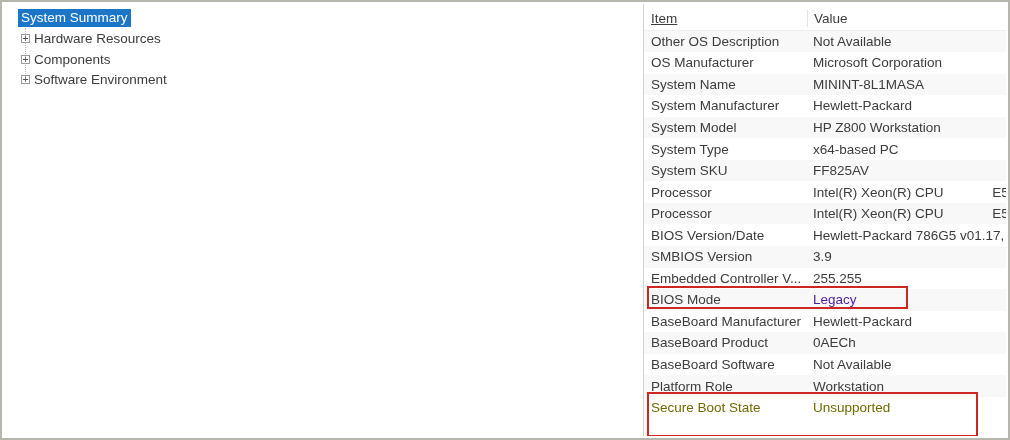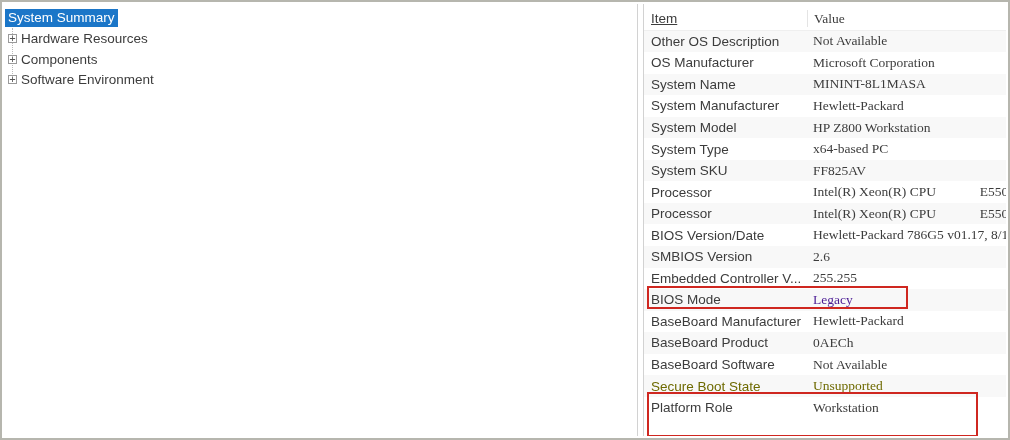--- a/index.html
+++ b/index.html
@@ -3,21 +3,21 @@
 <meta charset="utf-8">
 <style>
   html,body{margin:0;padding:0;background:#fff;}
   .screen{
     position:relative;width:1010px;height:440px;box-sizing:border-box;
     border:2px solid #b6b6ae;background:#fff;overflow:hidden;
     font-family:"Liberation Sans", sans-serif;font-size:13.5px;color:#3c3c3c;
   }
   
   .left-panel{
-    position:absolute;left:0;top:2px;bottom:2px;width:636px;
+    position:absolute;left:13px;top:2px;bottom:2px;width:636px;
     background:#fff;border-right:1px solid #d2d2d2;box-sizing:border-box;
     padding-top:4px;
   }
   .tree-line{
     position:absolute;left:10px;top:24px;height:48px;width:0;
     border-left:1px dotted #b9b9b9;
   }
   .titem{height:20.5px;display:flex;align-items:center;white-space:nowrap;cursor:default;}
   .titem .sel-label{
     background:#1b76c8;color:#fff;padding:1px 3px 2px 3px;margin-left:3px;
@@ -30,21 +30,21 @@
   }
   
   .right-panel{
     position:absolute;left:641px;top:2px;right:2px;bottom:2px;
     background:#fff;border-left:1px solid #d2d2d2;box-sizing:border-box;
     padding-top:4px;overflow:hidden;
   }
   .row{height:21.55px;display:flex;align-items:center;padding-left:7px;}
   .row:nth-of-type(even){background:#f8f8f8;}
   .row .item{width:156px;flex-shrink:0;overflow:hidden;white-space:nowrap;}
-  .row .val{flex:1;overflow:hidden;white-space:pre;font-family:Liberation Serif, serif;}
+  .row .val{flex:1;overflow:hidden;white-space:pre;}
   .header-row .item{border-right:1px solid #e4e4e4;height:17px;line-height:17px;margin-right:0;text-decoration:underline;}
   .header-row .val{padding-left:6px;}
   .row .val{padding-left:6px;}
   .header-row{border-bottom:1px solid #efefef;background:#fff !important;}
   
   .hl-value .val{color:#4c1d95;}
   .hl-row .item,.hl-row .val{color:#6e6a00;}
   
   .anno-box{position:absolute;border:2px solid #cf2720;box-sizing:border-box;pointer-events:none;}
   .box-bios{left:3px;top:282px;width:261px;height:23px;}
@@ -122,21 +122,21 @@
     <div class="row">
       <span class="item">Processor</span>
       <span class="val">Intel(R) Xeon(R) CPU             E5506</span>
     </div>
     <div class="row">
       <span class="item">BIOS Version/Date</span>
       <span class="val">Hewlett-Packard 786G5 v01.17, 8/1</span>
     </div>
     <div class="row">
       <span class="item">SMBIOS Version</span>
-      <span class="val">2.6</span>
+      <span class="val">3.9</span>
     </div>
     <div class="row">
       <span class="item">Embedded Controller V...</span>
       <span class="val">255.255</span>
     </div>
     <div class="row hl-value">
       <span class="item">BIOS Mode</span>
       <span class="val">Legacy</span>
     </div>
     <div class="row">
@@ -144,26 +144,26 @@
       <span class="val">Hewlett-Packard</span>
     </div>
     <div class="row">
       <span class="item">BaseBoard Product</span>
       <span class="val">0AECh</span>
     </div>
     <div class="row">
       <span class="item">BaseBoard Software</span>
       <span class="val">Not Available</span>
     </div>
+    <div class="row">
+      <span class="item">Platform Role</span>
+      <span class="val">Workstation</span>
+    </div>
     <div class="row hl-row">
       <span class="item">Secure Boot State</span>
       <span class="val">Unsupported</span>
-    </div>
-    <div class="row">
-      <span class="item">Platform Role</span>
-      <span class="val">Workstation</span>
     </div>
 
     <div class="anno-box box-bios"></div>
     <div class="anno-box box-secure"></div>
   </div>
 
 </div>
 
 </body></html>

